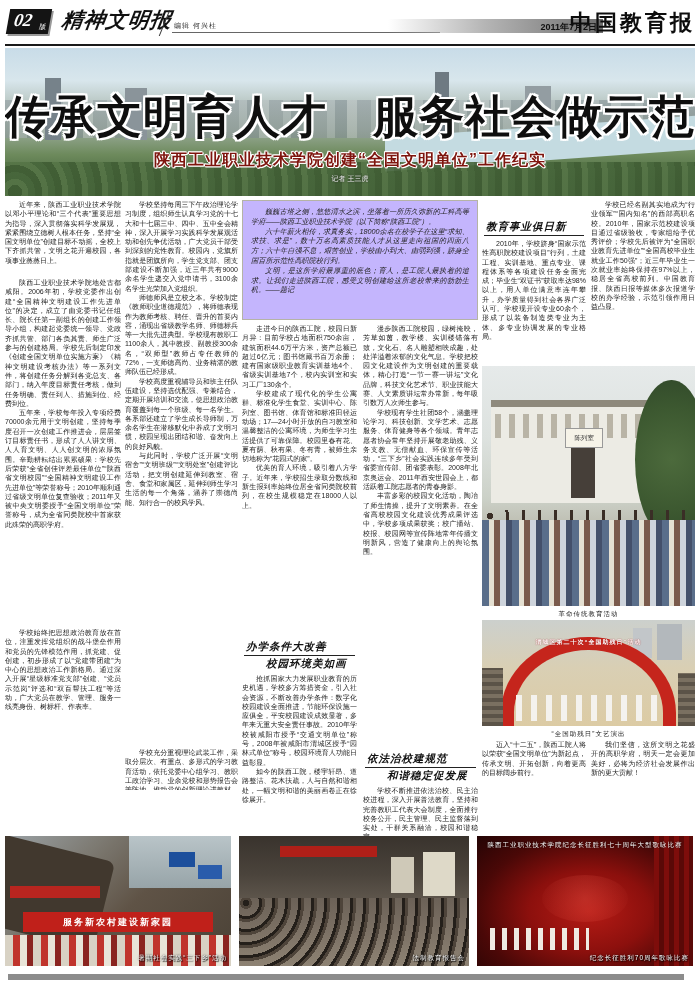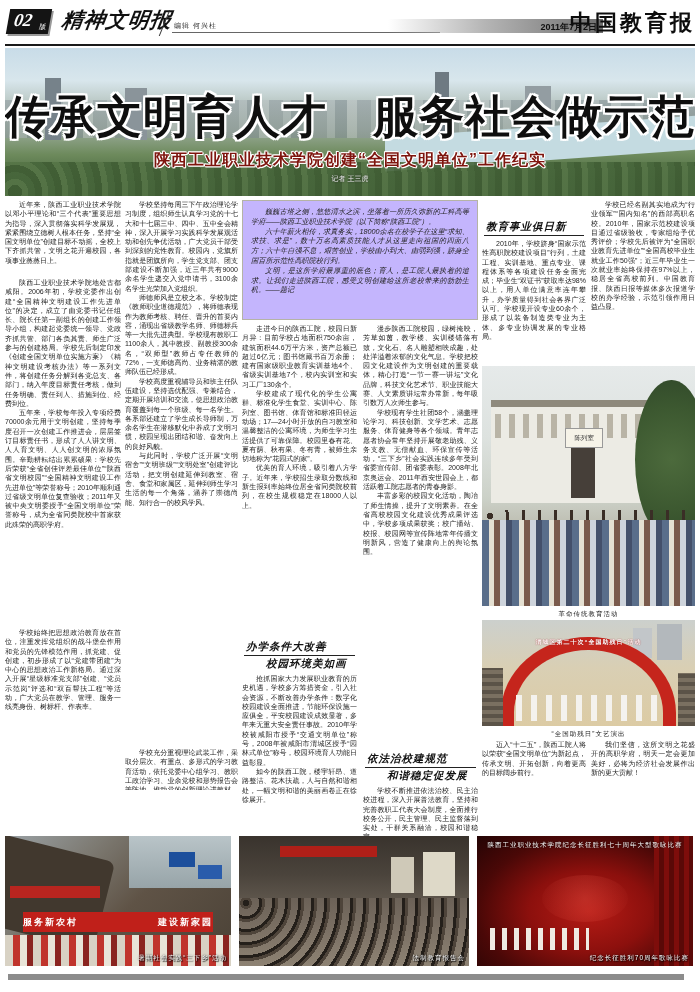--- a/index.html
+++ b/index.html
@@ -108,21 +108,21 @@
   .photorow{position:absolute;left:5px;top:836px;width:690px;height:130px;display:flex;gap:8px;}
   .fig{position:relative;overflow:hidden;}
   .fig .fcap{position:absolute;right:4px;bottom:3px;color:#fff;font-size:6.5px;letter-spacing:1px;
         text-shadow:0 0 2px #000,1px 1px 1px #000;}
   .fig1{width:226px;background:linear-gradient(135deg,#9aa1a5 0%,#7d7a72 28%,#5f5346 55%,#4a4136 100%);}
   .f1-sea{position:absolute;right:0;top:0;width:45%;height:40%;background:linear-gradient(180deg,#b9c4c8,#97a4a8);}
   .f1-rock{position:absolute;left:-10%;top:8%;width:55%;height:70%;background:#41382e;transform:rotate(14deg);border-radius:8px;}
   .f1-flag1{position:absolute;right:16%;top:12%;width:26px;height:15px;background:#1c4f9c;}
   .f1-flag2{position:absolute;right:4%;top:22%;width:24px;height:14px;background:#2a5cab;}
   .f1-banner{position:absolute;left:8%;bottom:26%;width:84%;height:20px;background:#c0201a;
-        display:flex;align-items:center;justify-content:space-between;color:#fff;font-weight:700;font-size:9px;letter-spacing:2px;}
+        display:flex;align-items:center;justify-content:center;color:#fff;font-weight:700;font-size:9px;letter-spacing:2px;}
   .f1-banner2{position:absolute;left:2%;bottom:52%;width:40%;height:12px;background:#b8251f;}
   .f1-crowd{position:absolute;left:0;bottom:0;width:100%;height:24%;
         background:repeating-linear-gradient(90deg,#d8d2c4 0 8px,#c0342c 8px 15px,#e8e4d8 15px 22px,#8a2420 22px 28px);}
   .fig2{width:230px;background:linear-gradient(180deg,#39332d 0%,#4b443c 30%,#6b6257 62%,#8d8273 100%);}
   .f2-win1{position:absolute;right:6%;top:12%;width:14%;height:34%;background:#ded9c8;}
   .f2-win2{position:absolute;right:24%;top:16%;width:10%;height:28%;background:#cfc9b8;}
   .f2-banner{position:absolute;left:18%;top:8%;width:42%;height:11px;background:#b01f18;}
   .f2-crowd{position:absolute;left:0;bottom:0;width:100%;height:52%;
         background:repeating-radial-gradient(circle at 7px 5px,#241f1a 0 3px,#4e443a 3px 6px,transparent 6px 13px),
                    linear-gradient(180deg,#6b6157,#8d8273);}

